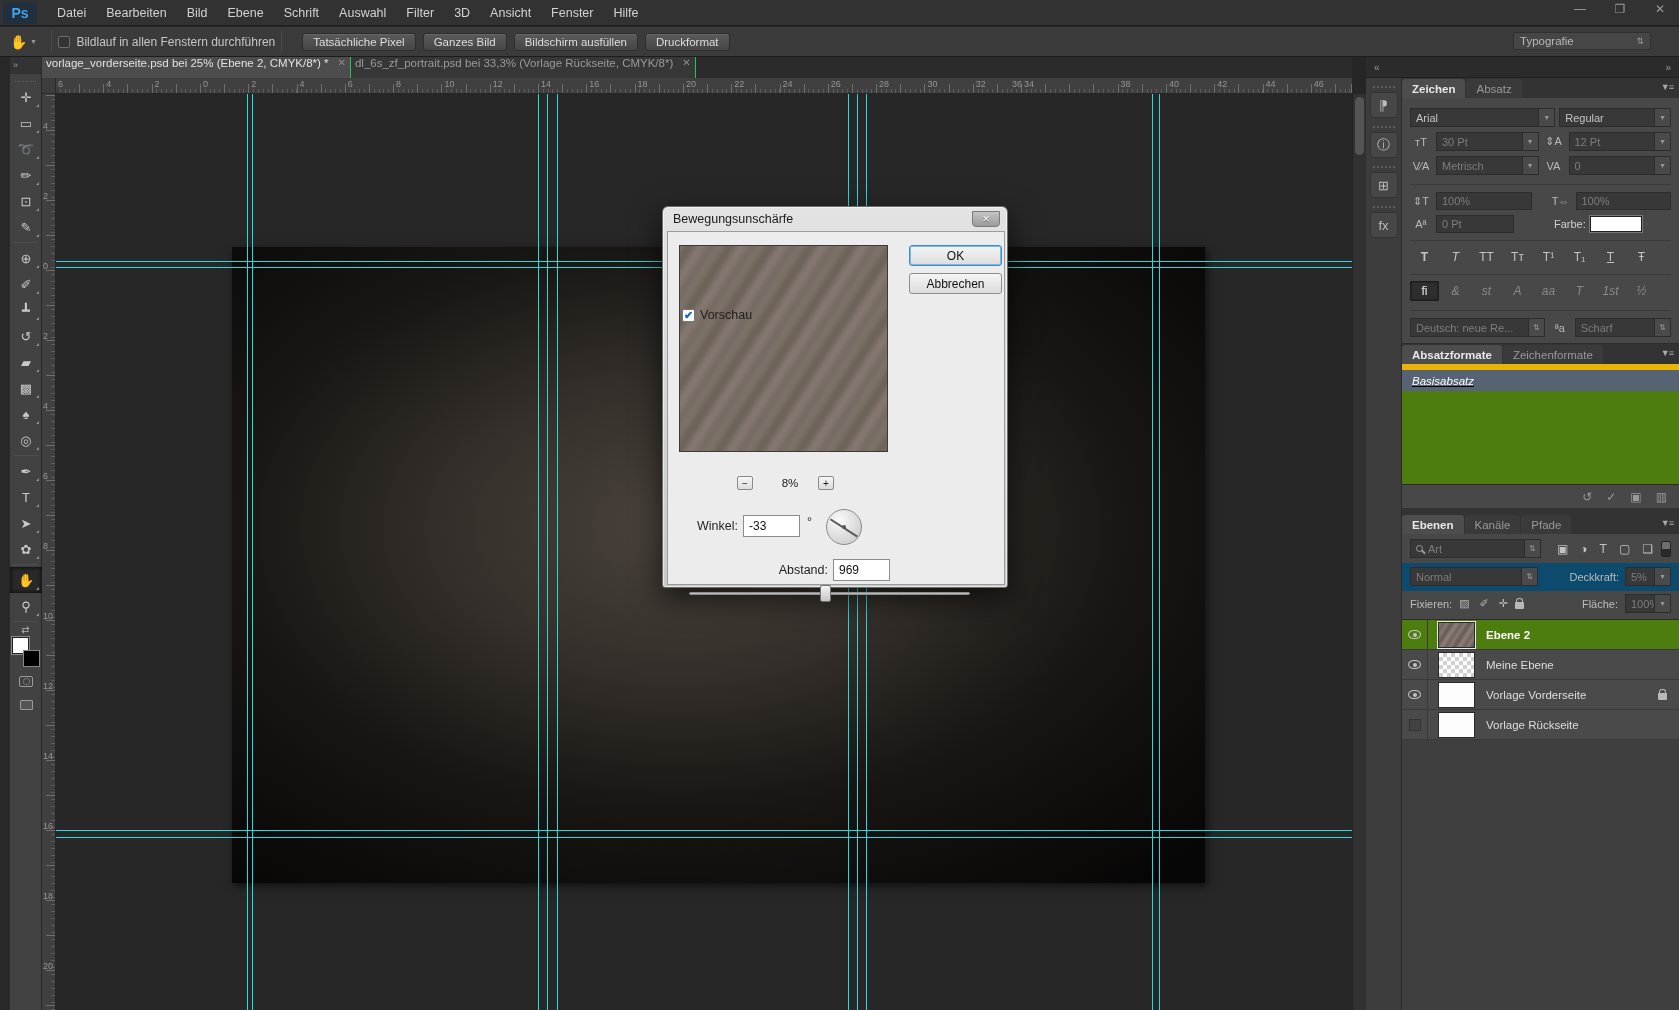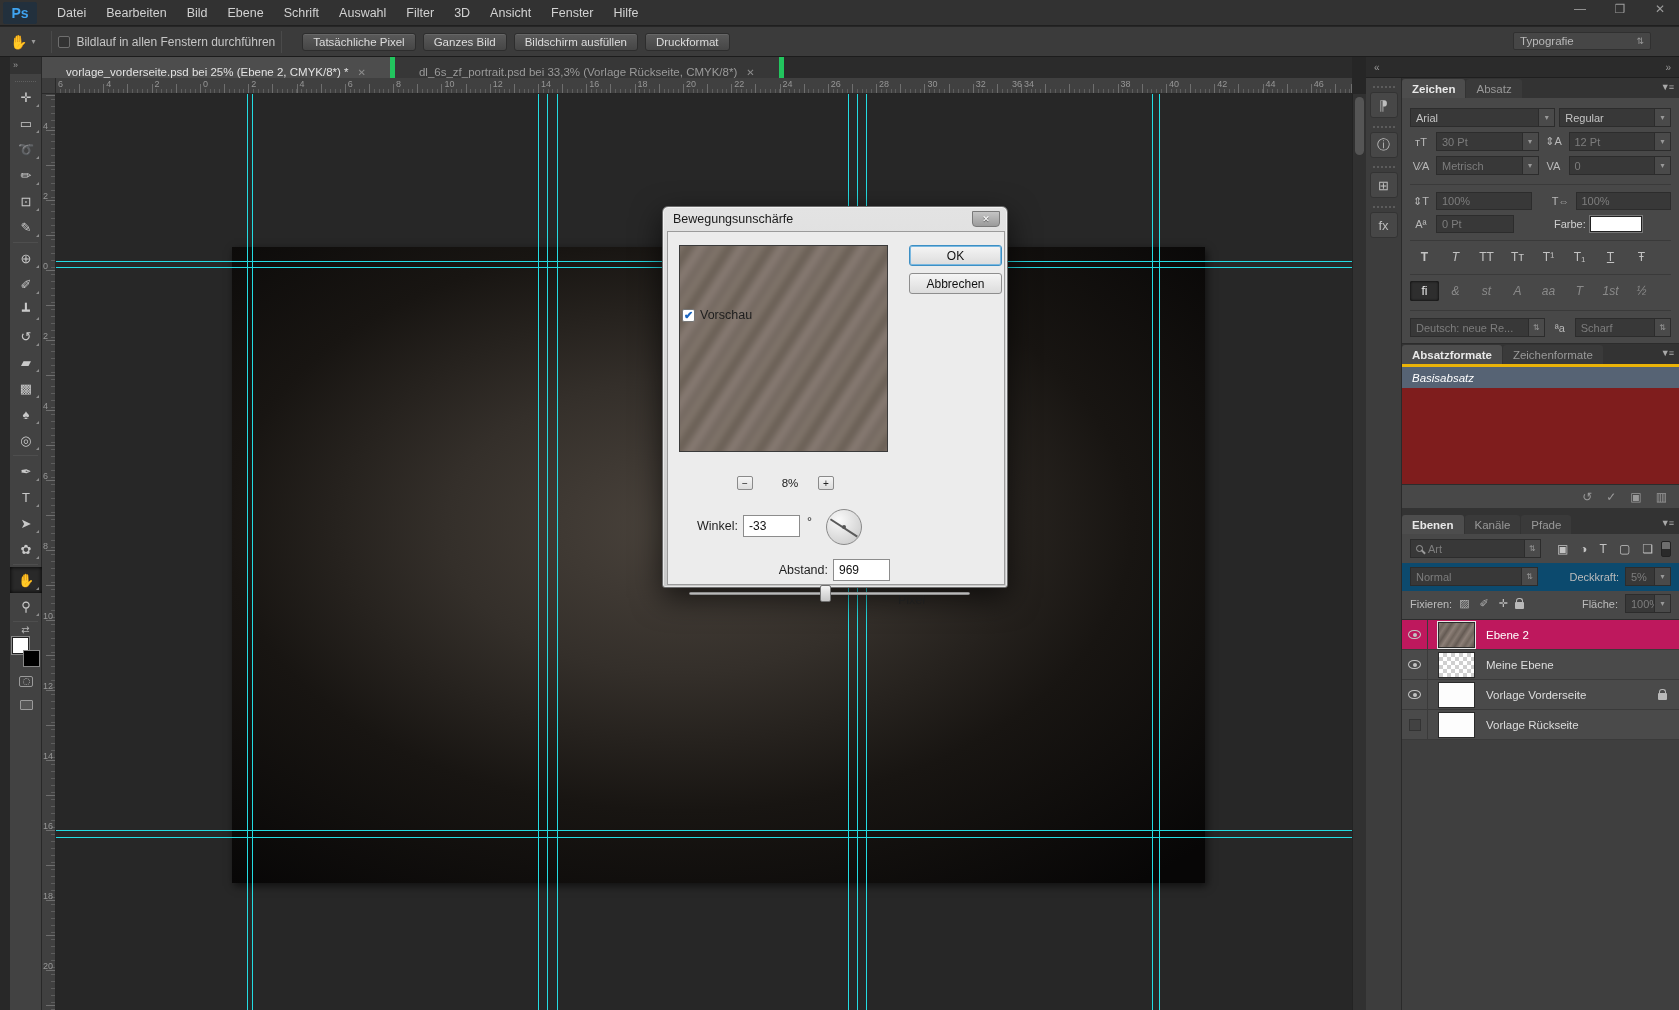--- a/index.html
+++ b/index.html
@@ -49,22 +49,22 @@
   #color-swatches { position:relative; width:30px; height:30px; margin:2px auto; }
   #fg-swatch { position:absolute; left:1px; top:0; width:17px; height:17px; background:#fff; border:1px solid #222; box-shadow:0 0 0 1px #888; }
   #bg-swatch { position:absolute; right:1px; bottom:0; width:17px; height:17px; background:#000; border:1px solid #888; }
   .tool-extra { width:32px; height:24px; display:flex; align-items:center; justify-content:center; color:#b5b5b5; }
   .qmask { width:14px; height:11px; border:1px solid #9a9a9a; border-radius:2px; display:flex; align-items:center; justify-content:center; }
   .qmask::after { content:''; width:5px; height:5px; border:1px dotted #9a9a9a; border-radius:50%; }
   .smode { width:13px; height:10px; border:1px solid #9a9a9a; border-radius:1px; background:#555; }
 
   
   #tabbar { position:absolute; left:42px; top:57px; width:1310px; height:21px; background:#2b2b2b; display:flex; }
-  .doc-tab { height:21px; display:flex; align-items:flex-end; padding:0 24px; font-size:11.5px;
-    background:#373737; color:#9a9a9a; border-right:5px solid #22c55e; }
+  .doc-tab { height:21px; display:flex; align-items:flex-start; padding:0 4px; font-size:11.5px;
+    background:#373737; color:#9a9a9a; border-right:1px solid #22c55e; }
   .doc-tab.active { background:#4d4d4d; color:#e2e2e2; }
   .doc-tab .close { margin-left:9px; font-size:10px; color:#8d8d8d; }
 
   
   #ruler-corner { position:absolute; left:42px; top:78px; width:14px; height:16px; background:#3d3d3d; border-right:1px solid #2a2a2a; border-bottom:1px solid #2a2a2a; }
   #ruler-top { position:absolute; left:56px; top:78px; width:1296px; height:16px; background:#404040; border-bottom:1px solid #262626; overflow:hidden; }
   #ruler-top .minor { position:absolute; left:0; right:0; bottom:0; height:4px;
     background:repeating-linear-gradient(90deg,#5d5d5d 0 1px,transparent 1px 4.83px); background-position-x:-1px; }
   #ruler-top .major { position:absolute; left:0; right:0; bottom:0; height:9px;
     background:repeating-linear-gradient(90deg,#6e6e6e 0 1px,transparent 1px 24.15px); background-position-x:-1px; }
@@ -115,21 +115,21 @@
   .char-label { color:#cfcfcf; font-size:11px; }
   #color-swatch { width:52px; height:16px; background:#fff; border:1px solid #222; box-shadow:0 0 0 1px #777; }
   .style-row { display:flex; gap:2px; margin-top:7px; border-top:1px solid #3a3a3a; padding-top:6px; }
   .style-btn { width:29px; height:20px; display:flex; align-items:center; justify-content:center;
     color:#c3c3c3; font-size:12px; border-radius:2px; }
   .style-btn.italic { font-style:italic; } .style-btn.bold { font-weight:bold; }
   .style-btn.underline { text-decoration:underline; }
   .style-btn.dim { color:#8a8a8a; font-style:italic; }
   .style-btn.active { background:#2e2e2e; box-shadow:inset 0 0 3px #000; color:#e8e8e8; }
 
-  #styles-list { background:#7f1d1d; height:120px; border-top:3px solid #eab308; }
+  #styles-list { background:#4d7c0f; height:120px; border-top:6px solid #eab308;text-decoration:underline; }
   .styles-item { height:21px; display:flex; align-items:center; padding:0 10px; font-size:11.5px; font-style:italic; color:#ddd; }
   .styles-item.selected { background:#566374; color:#fff; }
   #styles-footer { height:24px; background:#484848; border-top:1px solid #2c2c2c; display:flex; justify-content:flex-end;
     align-items:center; gap:14px; padding:0 12px; color:#9a9a9a; font-size:12px; }
   #dock-gap { height:6px; background:#333; }
 
   #layers-filter { display:flex; align-items:center; gap:8px; padding:5px 8px; background:#484848; }
   .mini-mag { width:7px; height:7px; border:1.5px solid #9a9a9a; border-radius:50%; position:relative; flex:none; }
   .mini-mag::after { content:''; position:absolute; width:5px; height:1.5px; background:#9a9a9a; transform:rotate(45deg); right:-4px; bottom:-1px; }
   #filter-kind { width:72px; }
@@ -140,21 +140,21 @@
   #blend-dd { width:128px; flex:none; }
   .small-label { color:#bcbcbc; font-size:11px; }
   .val-dd { width:46px; flex:none; }
   #lock-row { display:flex; align-items:center; gap:7px; padding:3px 8px 6px; background:#484848; border-bottom:1px solid #2c2c2c; }
   .lock-icon { color:#b9b9b9; font-size:11px; }
   .mini-lock { width:9px; height:7px; background:#b9b9b9; border-radius:1px; position:relative; margin-top:4px; flex:none; }
   .mini-lock::before { content:''; position:absolute; top:-4px; left:1px; width:5px; height:4px;
     border:1.5px solid #b9b9b9; border-bottom:none; border-radius:3px 3px 0 0; }
   #layers-list { background:#4a4a4a; }
   .layer-row { height:30px; display:flex; align-items:center; border-bottom:1px solid #3a3a3a; position:relative; }
-  .layer-row.selected { background:#be185d; }
+  .layer-row.selected { background:#4d7c0f;font-weight:bold; }
   .eye-cell { width:26px; height:30px; border-right:1px solid #3a3a3a; display:flex; align-items:center; justify-content:center; flex:none; }
   .eye { width:13px; height:9px; border:1px solid #c2c2c2; border-radius:50% / 55%; position:relative; }
   .eye::after { content:''; position:absolute; left:3.5px; top:1.5px; width:4px; height:4px; background:#c2c2c2; border-radius:50%; }
   .eye-empty { width:12px; height:12px; background:#424242; border:1px solid #333; }
   .layer-thumb { width:37px; height:26px; margin-left:10px; border:1px solid #2a2a2a; flex:none; position:relative; overflow:hidden; }
   .layer-row.selected .layer-thumb { outline:1px solid #e8e8e8; }
   .thumb-texture { background:repeating-linear-gradient(123deg,#8d8078 0px,#6f645c 4px,#857971 7px,#645a53 11px,#8d8078 15px); }
   .thumb-glow { background:radial-gradient(ellipse at 50% 50%, #434343 0%, #1a1a1a 55%, #000 100%); }
   .thumb-checker { background-color:#fff;
     background-image:linear-gradient(45deg,#cfcfcf 25%,transparent 25%,transparent 75%,#cfcfcf 75%),

